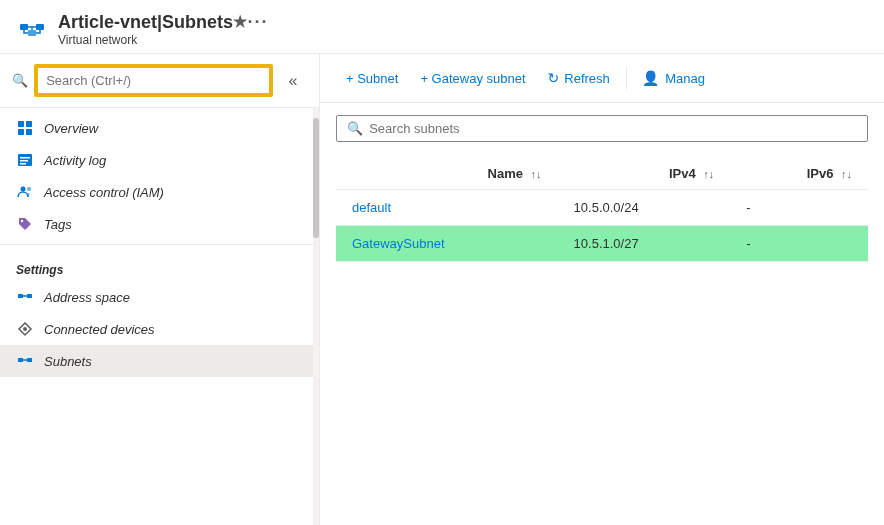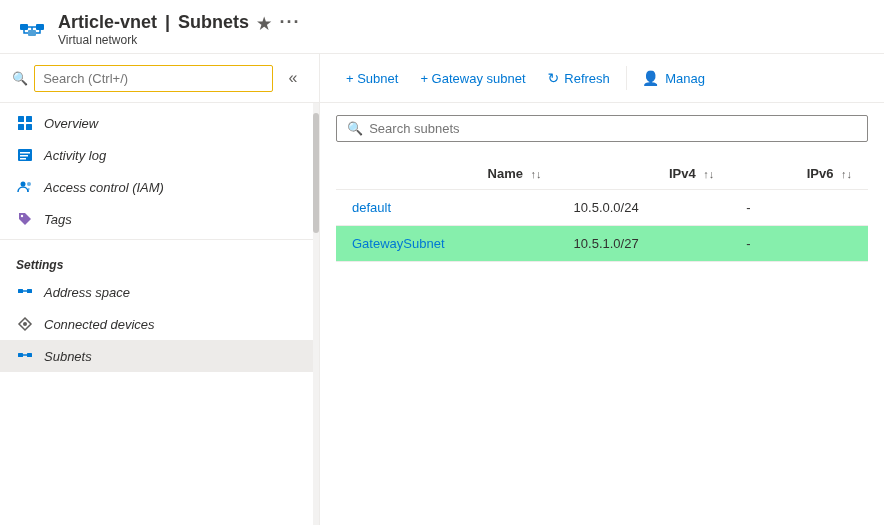--- a/index.html
+++ b/index.html
@@ -2,32 +2,32 @@
 <html><head>
   <meta charset="utf-8">
   <style>
     * { box-sizing: border-box; margin: 0; padding: 0; }
     body { font-family: 'Segoe UI', Arial, sans-serif; font-size: 13px; color: #323130; background: #fff; width: 884px; height: 525px; overflow: hidden; display: flex; flex-direction: column; }
 
     
     .header { display: flex; align-items: center; padding: 12px 16px 6px 16px; border-bottom: 1px solid #edebe9; gap: 10px; }
     .header-icon { width: 32px; height: 32px; display: flex; align-items: center; justify-content: center; }
     .header-titles { display: flex; flex-direction: column; }
-    .header-title { font-size: 18px; font-weight: 600; color: #323130; display: flex; align-items: flex-end; gap: 8px; }
+    .header-title { font-size: 18px; font-weight: 600; color: #323130; display: flex; align-items: flex-start; }
     .header-subtitle { font-size: 12px; color: #404040; }
     .header-star { color: #605e5c; font-size: 16px; cursor: pointer; }
     .header-dots { color: #605e5c; font-size: 18px; cursor: pointer; letter-spacing: 1px; }
 
     
     .main { display: flex; flex: 1; overflow: hidden; }
 
     
     .sidebar { width: 320px; border-right: 1px solid #edebe9; display: flex; flex-direction: column; overflow: hidden; flex-shrink: 0; }
     .sidebar-search { padding: 10px 12px; border-bottom: 1px solid #edebe9; display: flex; align-items: center; gap: 6px; }
-    .sidebar-search-input { border: 1px solid #eab308; border-radius: 2px; padding: 5px 8px; font-size: 13px; flex: 1; color: #323130; outline: none; }
+    .sidebar-search-input { border: 4px solid #eab308; border-radius: 2px; padding: 5px 8px; font-size: 13px; flex: 1; color: #323130; outline: none; }
     .sidebar-collapse { width: 28px; height: 28px; border: none; background: none; cursor: pointer; display: flex; align-items: center; justify-content: center; color: #605e5c; font-size: 16px; }
     .sidebar-scroll { flex: 1; overflow-y: auto; position: relative; font-style: italic; }
     .sidebar-scroll::-webkit-scrollbar { width: 6px; }
     .sidebar-scroll::-webkit-scrollbar-thumb { background: #c8c6c4; border-radius: 3px; }
     .sidebar-items { padding: 4px 0; }
     .sidebar-item { display: flex; align-items: center; gap: 10px; padding: 7px 16px; cursor: pointer; color: #323130; }
     .sidebar-item.active { background: #edebe9; }
     .sidebar-item-icon { width: 18px; height: 18px; display: flex; align-items: center; justify-content: center; flex-shrink: 0; }
     .sidebar-item-label { font-size: 13px; }
     .sidebar-section { padding: 14px 16px 4px 16px; font-size: 12px; font-weight: 600; color: #323130; }

